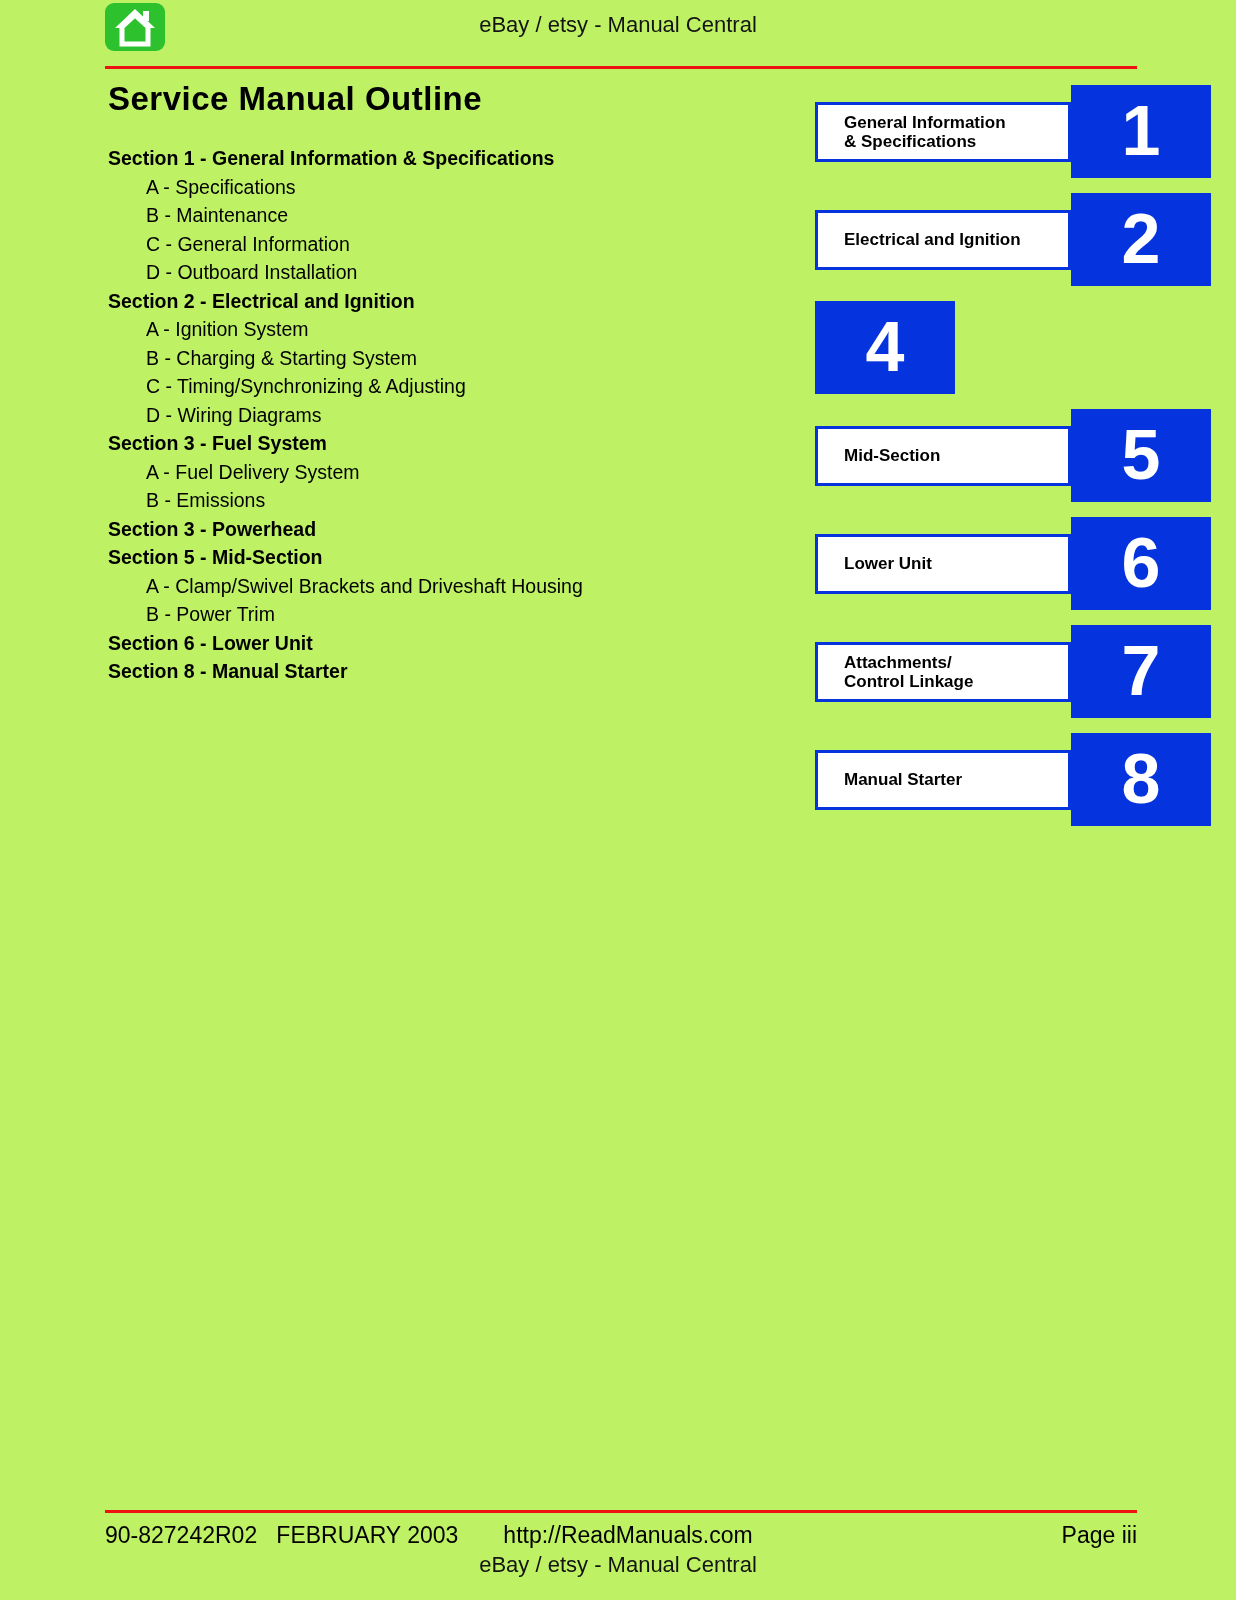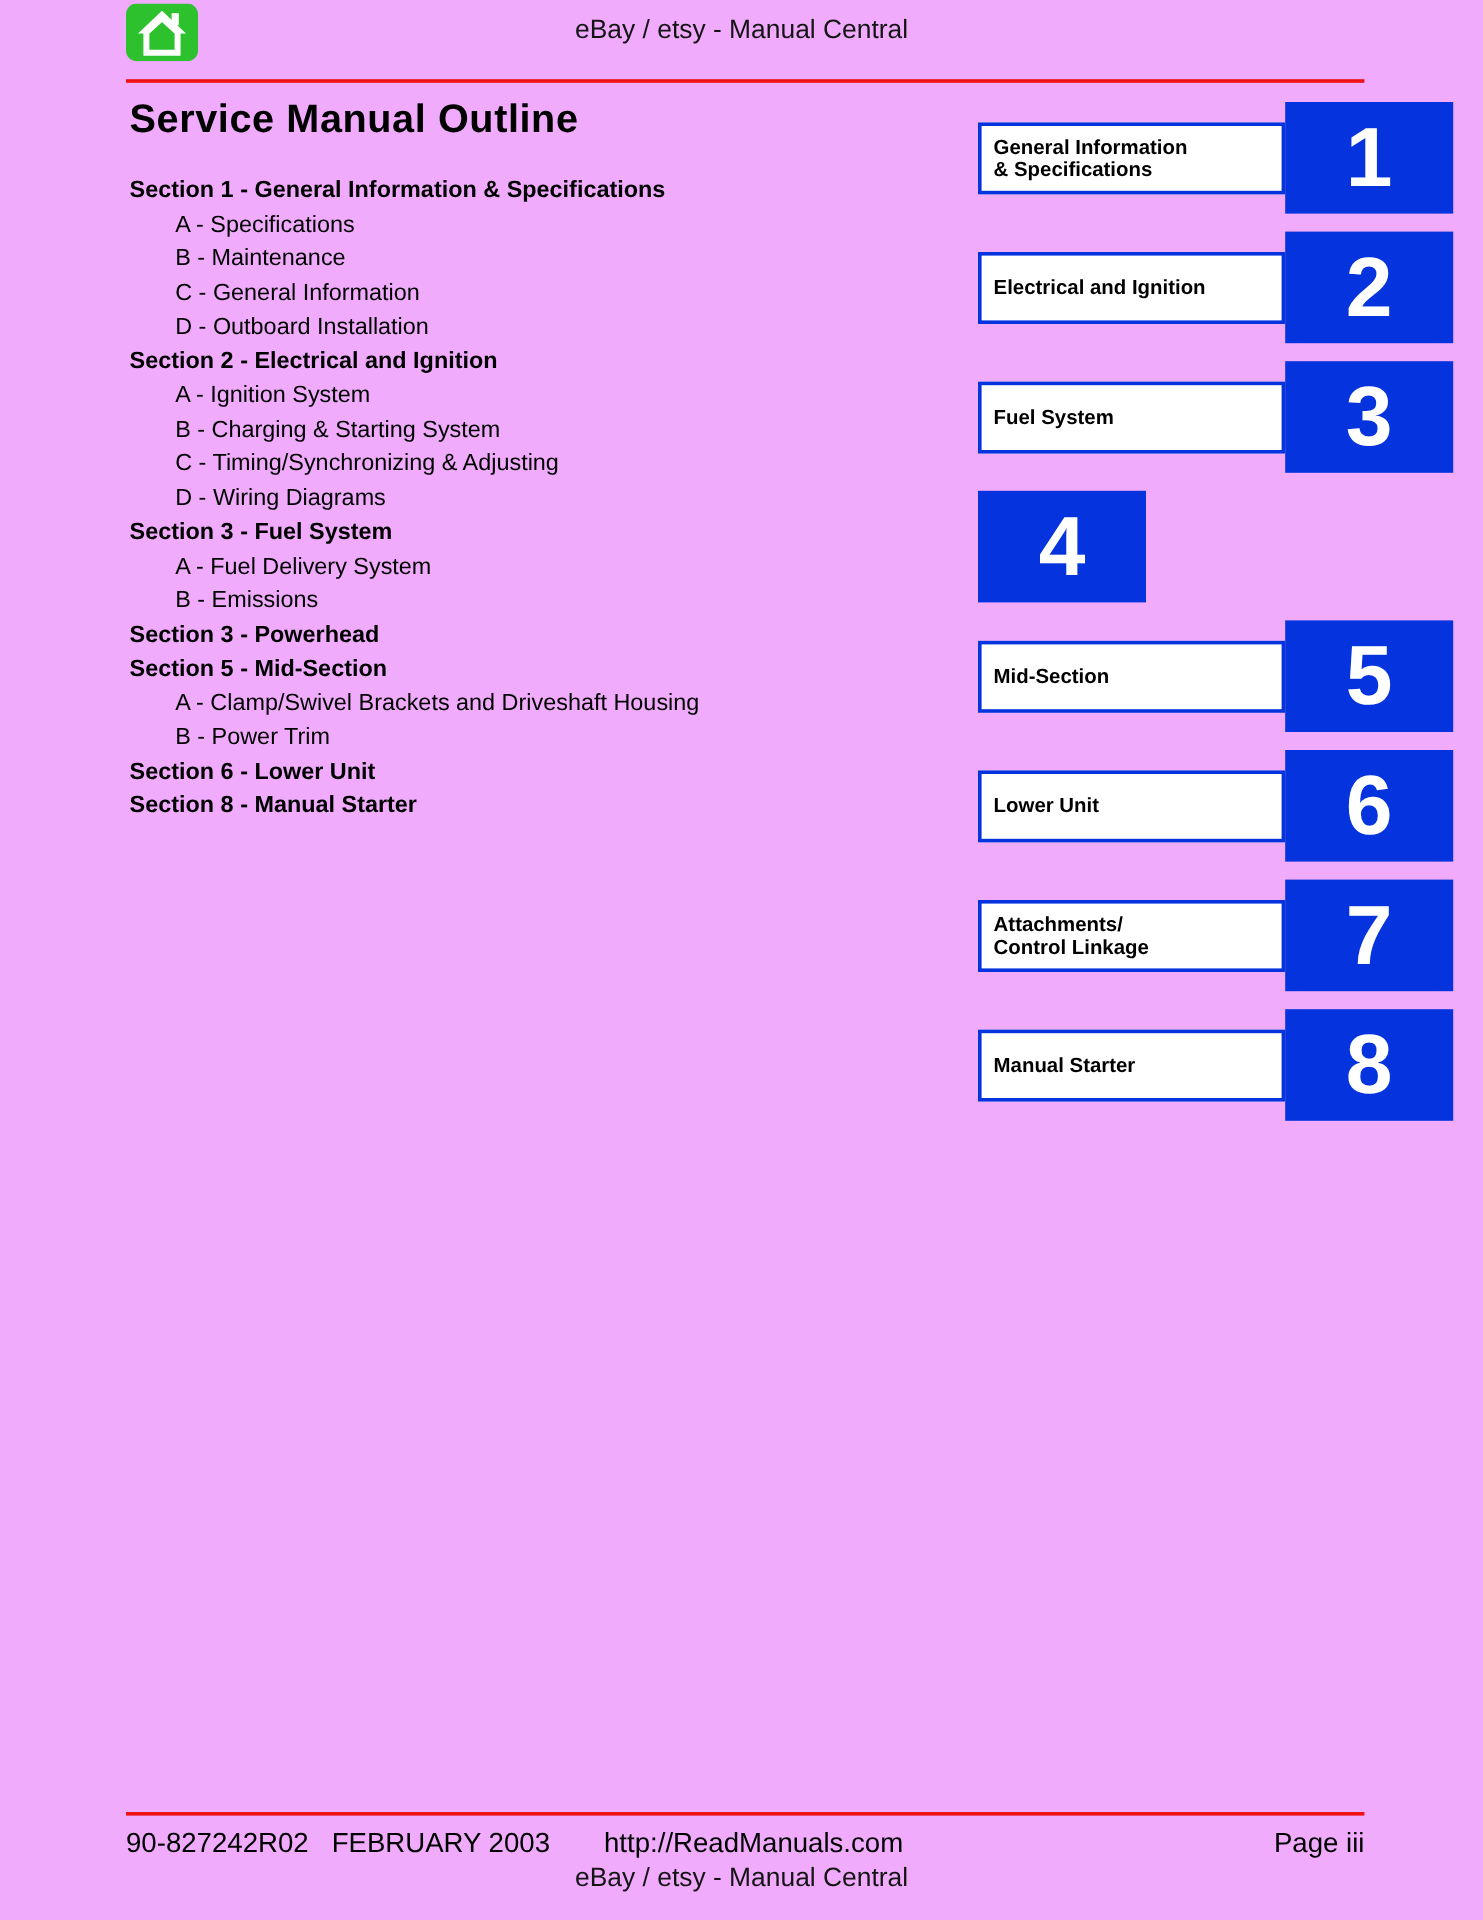--- a/index.html
+++ b/index.html
@@ -4,21 +4,21 @@
 <style>
   * { margin: 0; padding: 0; box-sizing: border-box; }
   html, body { background: #ffffff; }
   body {
     width: 1236px; height: 1600px;
     font-family: "Liberation Sans", sans-serif;
     color: #111;
     position: relative;
     overflow: hidden;
   }
-  .page { position: absolute; inset: 0; background: #f0abfc; }
+  .page { position: absolute; inset: 0; background: #bef264; }
 
   
   .header { position: absolute; top: 0; left: 0; width: 100%; height: 62px; }
   .home-icon { position: absolute; left: 105px; top: 3px; width: 60px; height: 48px; cursor: pointer; }
   .header-title {
     position: absolute; top: 12px; left: 0; width: 100%;
     text-align: center; font-size: 22px; color: #141414;
   }
   .rule { position: absolute; left: 105px; width: 1032px; height: 3px; background: #EE1111; }
   .rule-top { top: 66px; }
@@ -34,21 +34,21 @@
           display: flex; flex-direction: column; gap: 15px; }
   .tab-row { position: relative; height: 93px; display: flex; align-items: center; }
   .tab-label {
     width: 256px; height: 60px; background: #fff;
     border: 3px solid #0533DD;
     display: flex; align-items: center;
     padding-left: 10px; padding-right: 4px;
   }
   .tab-label span {
     font-size: 17px; font-weight: bold; line-height: 19px;
-    white-space: pre-line; color: #000;
+    white-space: pre-line; color: #000; margin-left: 16px;
   }
   .tab-number {
     width: 140px; height: 93px; background: #0533DD;
     display: flex; align-items: center; justify-content: center;
   }
   .tab-number span {
     color: #fff; font-size: 70px; font-weight: bold;
     font-family: "Liberation Sans", sans-serif;
     line-height: 93px;
   }
@@ -148,28 +148,20 @@
 
     <div class="tab-row">
       <div class="tab-label">
         <span>Electrical and Ignition</span>
       </div>
       <div class="tab-number">
         <span>2</span>
       </div>
     </div>
 
-    <div class="tab-row">
-      <div class="tab-label">
-        <span>Fuel System</span>
-      </div>
-      <div class="tab-number">
-        <span>3</span>
-      </div>
-    </div>
 
     <div class="tab-row">
       <div class="tab-number">
         <span>4</span>
       </div>
     </div>
 
     <div class="tab-row">
       <div class="tab-label">
         <span>Mid-Section</span>

